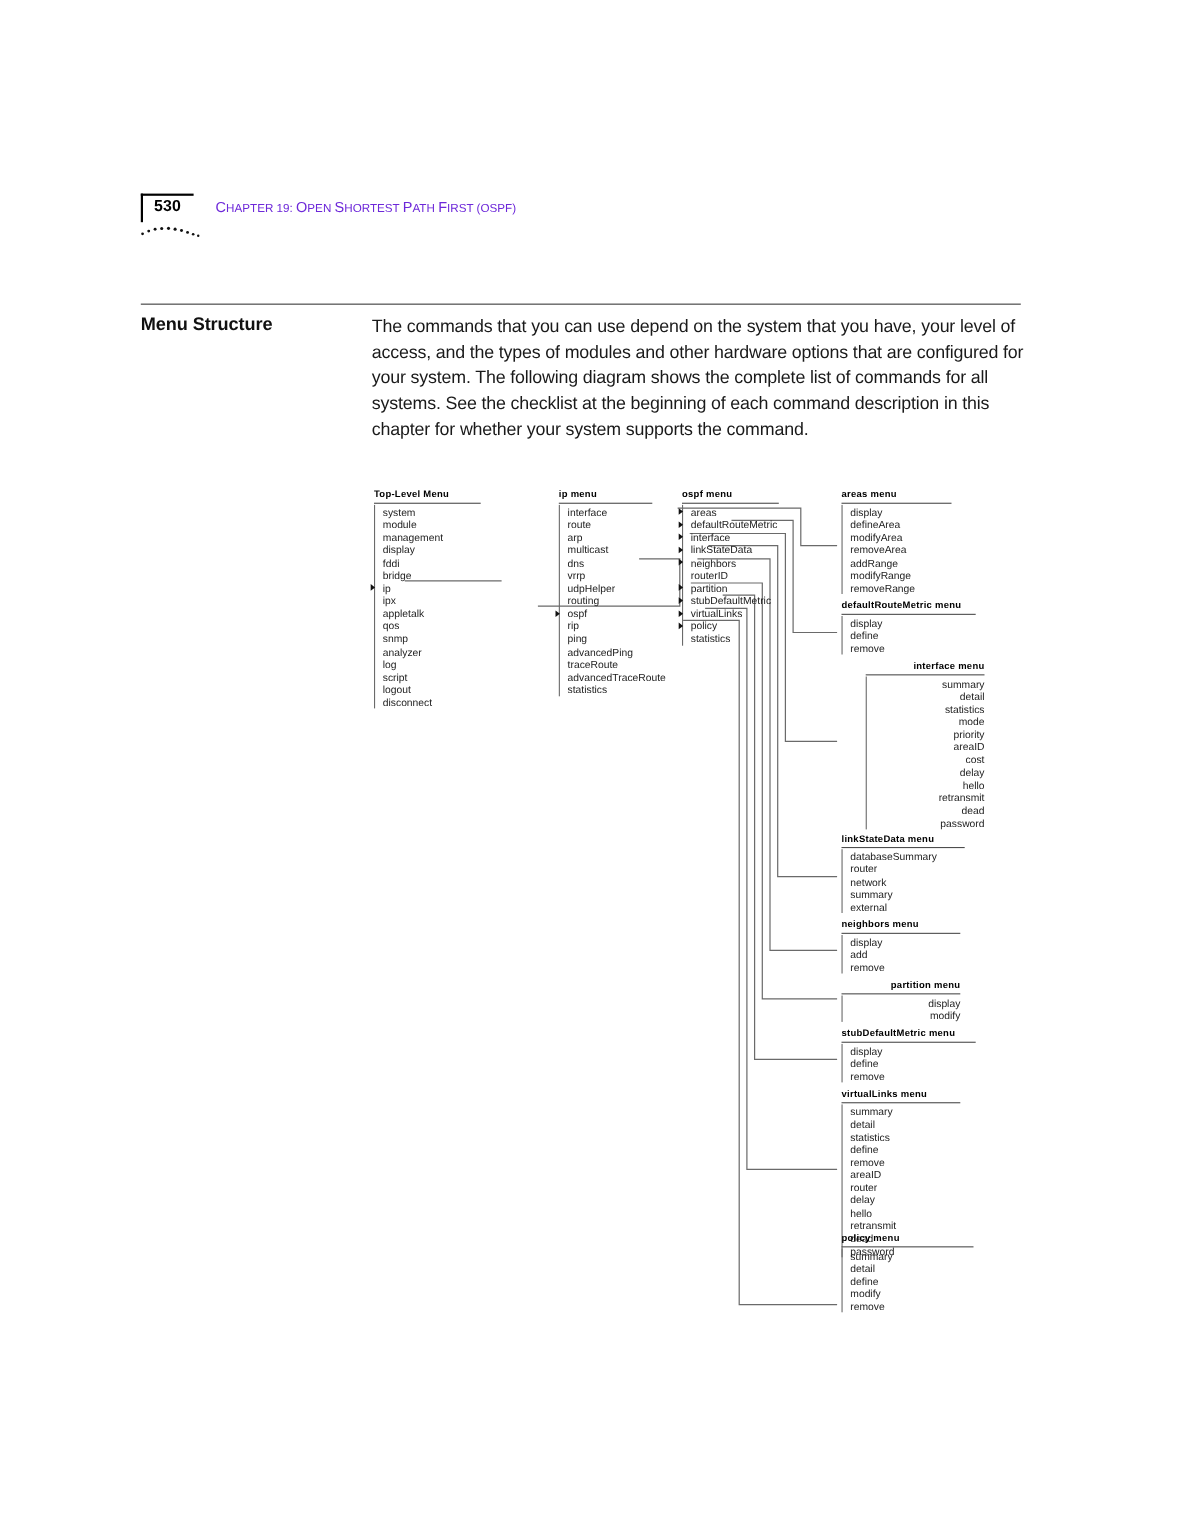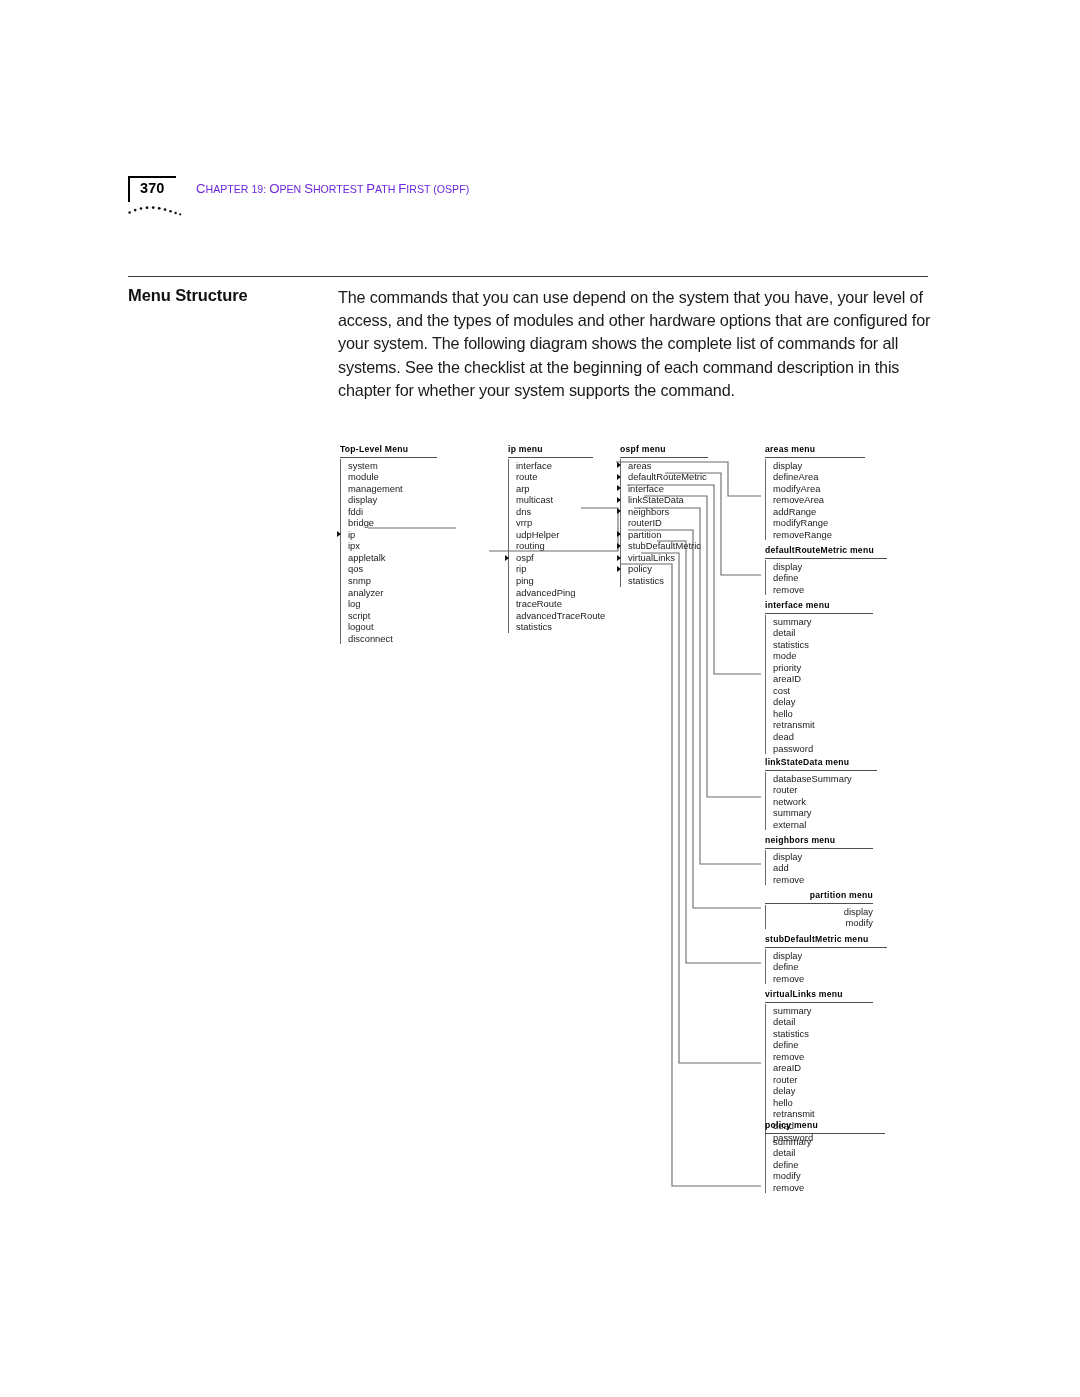--- a/index.html
+++ b/index.html
@@ -152,21 +152,21 @@
     border-bottom: 3.1px solid transparent;
     border-left: 4.4px solid #111;
   }
 </style>
 </head>
 <body>
 
 <div id="folio">
   <div id="folio-rule"></div>
   <div id="folio-vrule"></div>
-  <div id="folio-number">370</div>
+  <div id="folio-number">530</div>
   <div id="folio-chapter"><span>C</span><span class="sc">HAPTER</span><span class="sc"> 19: </span><span>O</span><span class="sc">PEN</span><span class="sc"> </span><span>S</span><span class="sc">HORTEST</span><span class="sc"> </span><span>P</span><span class="sc">ATH</span><span class="sc"> </span><span>F</span><span class="sc">IRST</span><span class="sc"> (OSPF)</span></div>
   <svg id="folio-dots" viewBox="0 0 60 14" xmlns="http://www.w3.org/2000/svg">
     <circle cx="1.6" cy="8.6" r="1.25" fill="#111"></circle>
     <circle cx="7.2" cy="6.1" r="1.3" fill="#111"></circle>
     <circle cx="13.0" cy="4.5" r="1.35" fill="#111"></circle>
     <circle cx="19.0" cy="3.7" r="1.4" fill="#111"></circle>
     <circle cx="25.2" cy="3.6" r="1.4" fill="#111"></circle>
     <circle cx="31.2" cy="4.3" r="1.4" fill="#111"></circle>
     <circle cx="37.0" cy="5.6" r="1.35" fill="#111"></circle>
     <circle cx="42.5" cy="7.3" r="1.3" fill="#111"></circle>
@@ -273,21 +273,21 @@
     </div>
     <div class="menu-block" style="left: 765px; top: 545px;">
       <div class="menu-title">defaultRouteMetric menu</div>
       <div class="menu-rule" style="width: 122px;"></div>
       <div class="menu-items">
         <div class="menu-item"><span>display</span></div>
         <div class="menu-item"><span>define</span></div>
         <div class="menu-item"><span>remove</span></div>
       </div>
     </div>
-    <div class="menu-block" style="left: 765px; top: 600px;">
+    <div class="menu-block" style="left: 787px; top: 600px; text-align: right;">
       <div class="menu-title">interface menu</div>
       <div class="menu-rule" style="width: 108px;"></div>
       <div class="menu-items">
         <div class="menu-item"><span>summary</span></div>
         <div class="menu-item"><span>detail</span></div>
         <div class="menu-item"><span>statistics</span></div>
         <div class="menu-item"><span>mode</span></div>
         <div class="menu-item"><span>priority</span></div>
         <div class="menu-item"><span>areaID</span></div>
         <div class="menu-item"><span>cost</span></div>

